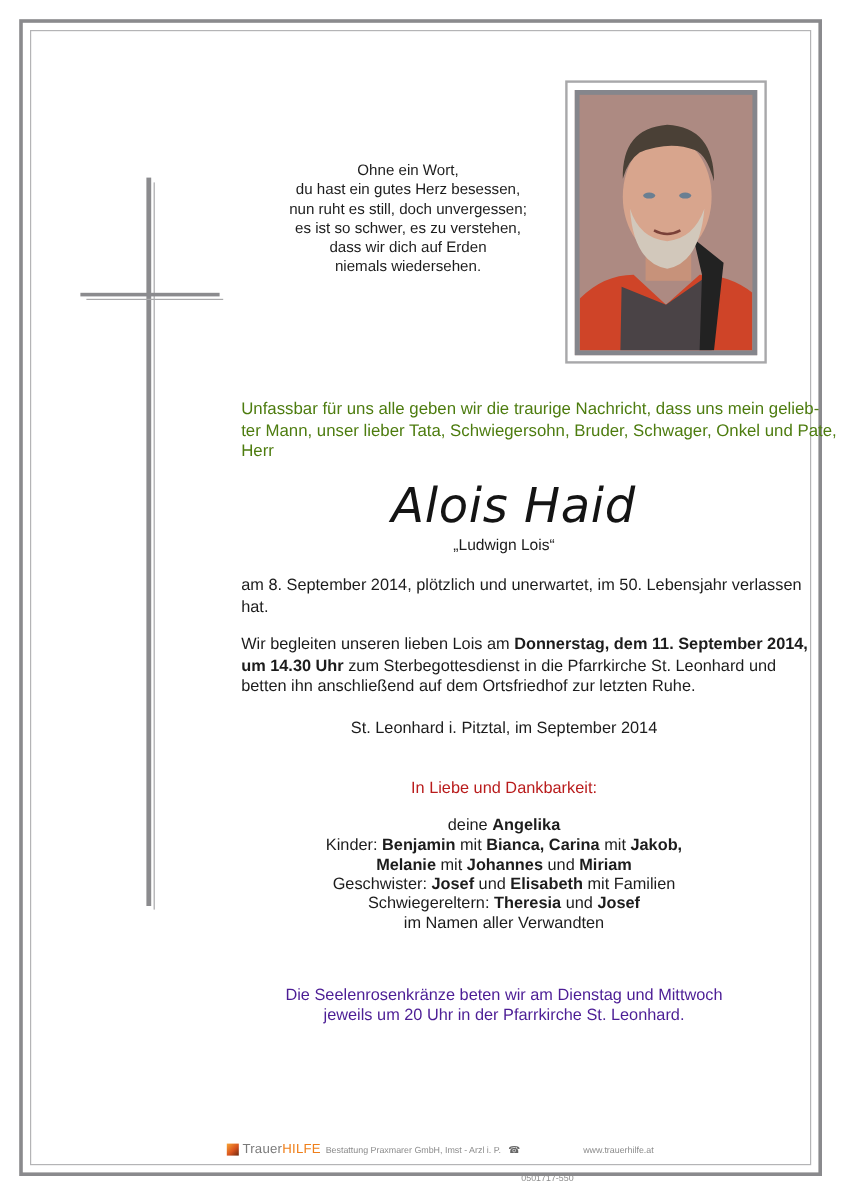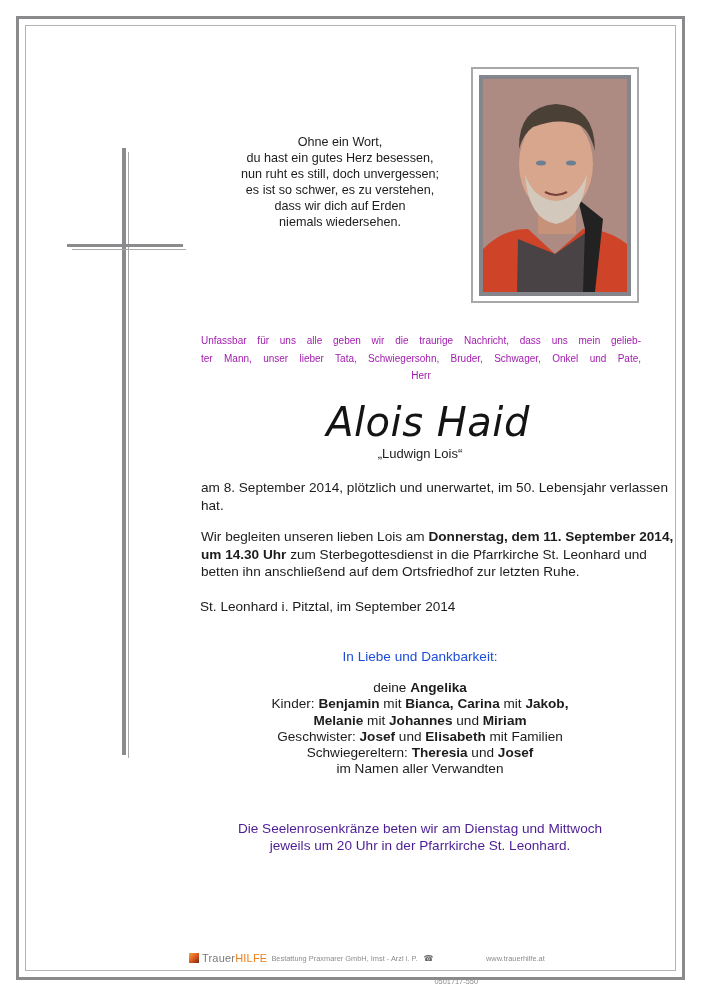--- a/index.html
+++ b/index.html
@@ -36,23 +36,23 @@
 
     
     .poem {
       position: absolute; left: 230px; top: 134px; width: 220px;
       text-align: center; font-size: 12.6px; line-height: 16px; color: #1c1c1c;
     }
     .poem div { white-space: nowrap; }
 
     .intro {
       position: absolute; left: 201px; top: 332px; width: 440px;
-      font-size: 10px; line-height: 17.5px; color: #a21caf;
+      font-size: 14px; line-height: 17.5px; color: #4d7c0f;
     }
-    .intro div { white-space: nowrap; text-align: center; }
+    .intro div { white-space: nowrap; }
 
     .name {
       position: absolute; left: 208px; top: 398px; width: 440px; text-align: center;
       font-family: "DejaVu Sans", sans-serif; font-style: italic; font-weight: 300;
       font-size: 40px; line-height: 48px; color: #141414; letter-spacing: 0.5px;
     }
     .nickname {
       position: absolute; left: 200px; top: 446px; width: 440px; text-align: center;
       font-size: 13px; line-height: 16px; color: #1c1c1c;
     }
@@ -61,26 +61,26 @@
       font-size: 13.6px; line-height: 17.5px; color: #1c1c1c;
     }
     .died div, .funeral div { white-space: nowrap; }
     .funeral {
       position: absolute; left: 201px; top: 528px; width: 440px;
       font-size: 13.6px; line-height: 17.5px; color: #1c1c1c;
     }
     .just { text-align: justify; text-align-last: justify; }
     .funeral b { font-weight: bold; }
     .place {
-      position: absolute; left: 200px; top: 598px; width: 440px; text-align: left;
+      position: absolute; left: 200px; top: 598px; width: 440px; text-align: center;
       font-size: 13.6px; line-height: 17px; color: #1c1c1c;
     }
     .thanks {
       position: absolute; left: 200px; top: 648px; width: 440px; text-align: center;
-      font-size: 13.6px; line-height: 17px; color: #1d4ed8;
+      font-size: 13.6px; line-height: 17px; color: #b91c1c;
     }
     .family {
       position: absolute; left: 180px; top: 680px; width: 480px; text-align: center;
       font-size: 13.6px; line-height: 16.3px; color: #1c1c1c;
     }
     .family b { font-weight: bold; margin-top: 11px; }
     .rosary {
       position: absolute; left: 180px; top: 808px; width: 480px; text-align: center;
       font-size: 13.6px; line-height: 17px; color: #4c1d95; margin-top: 12px;
     }

